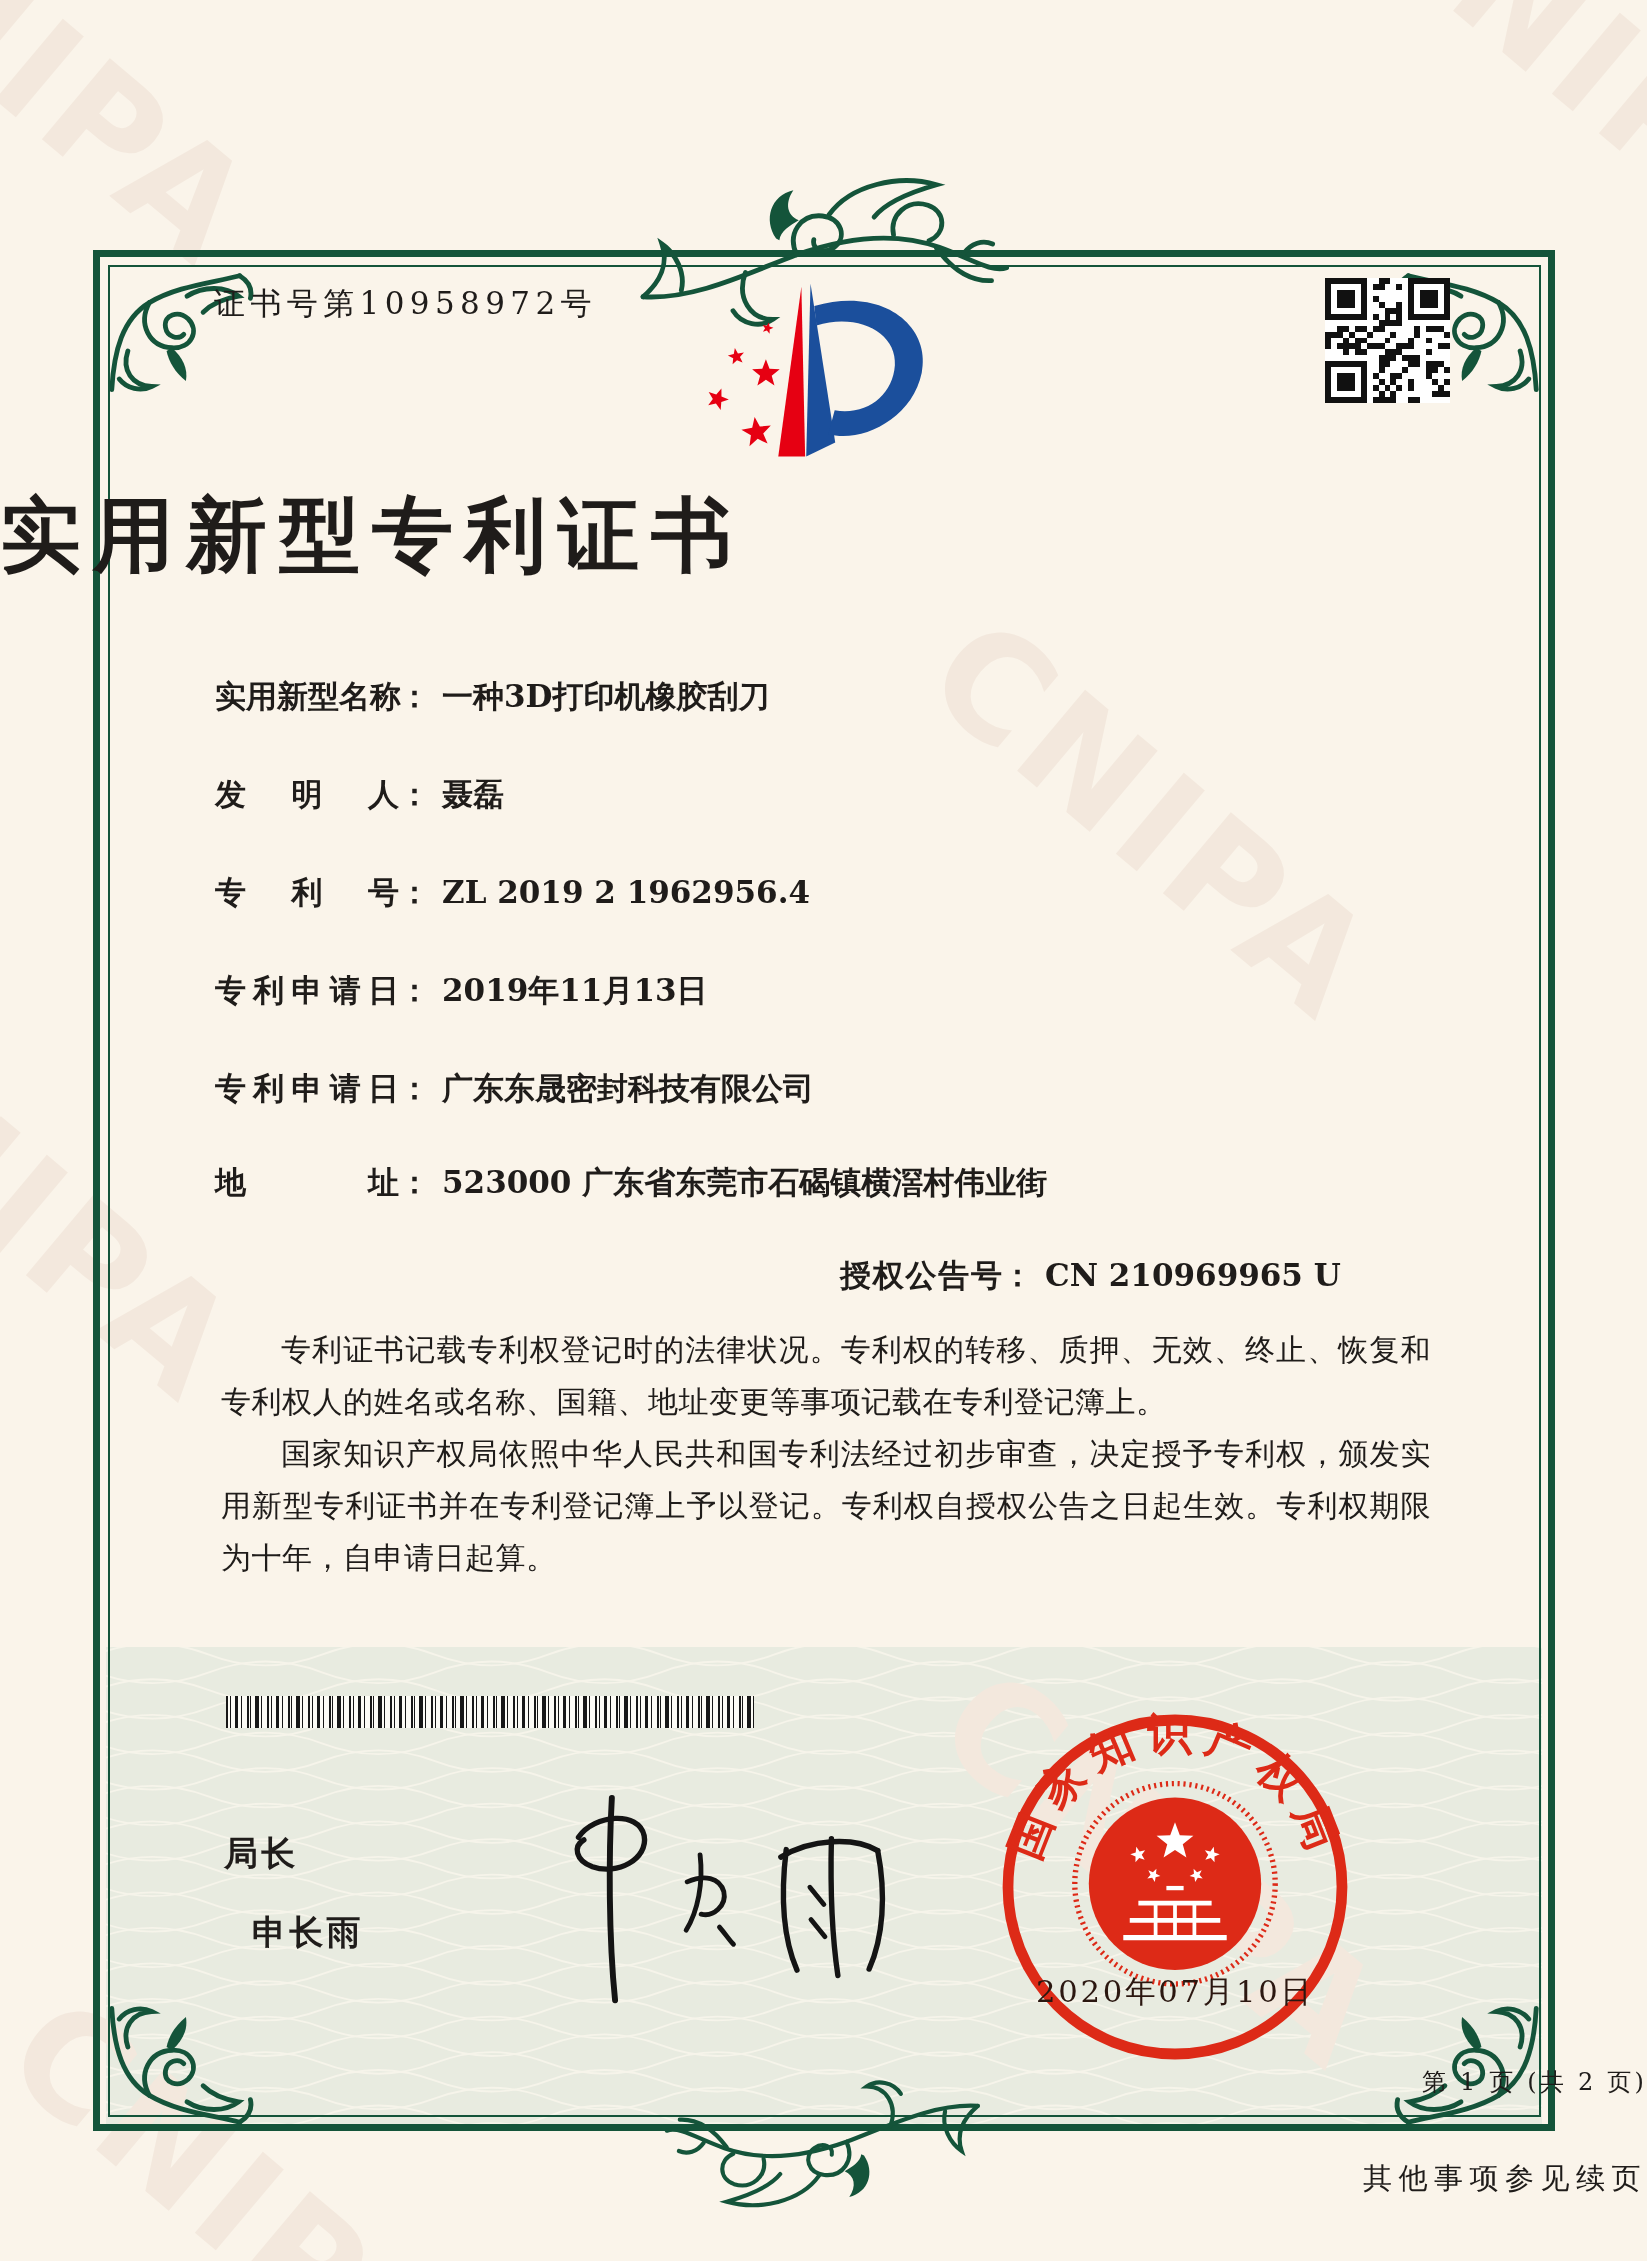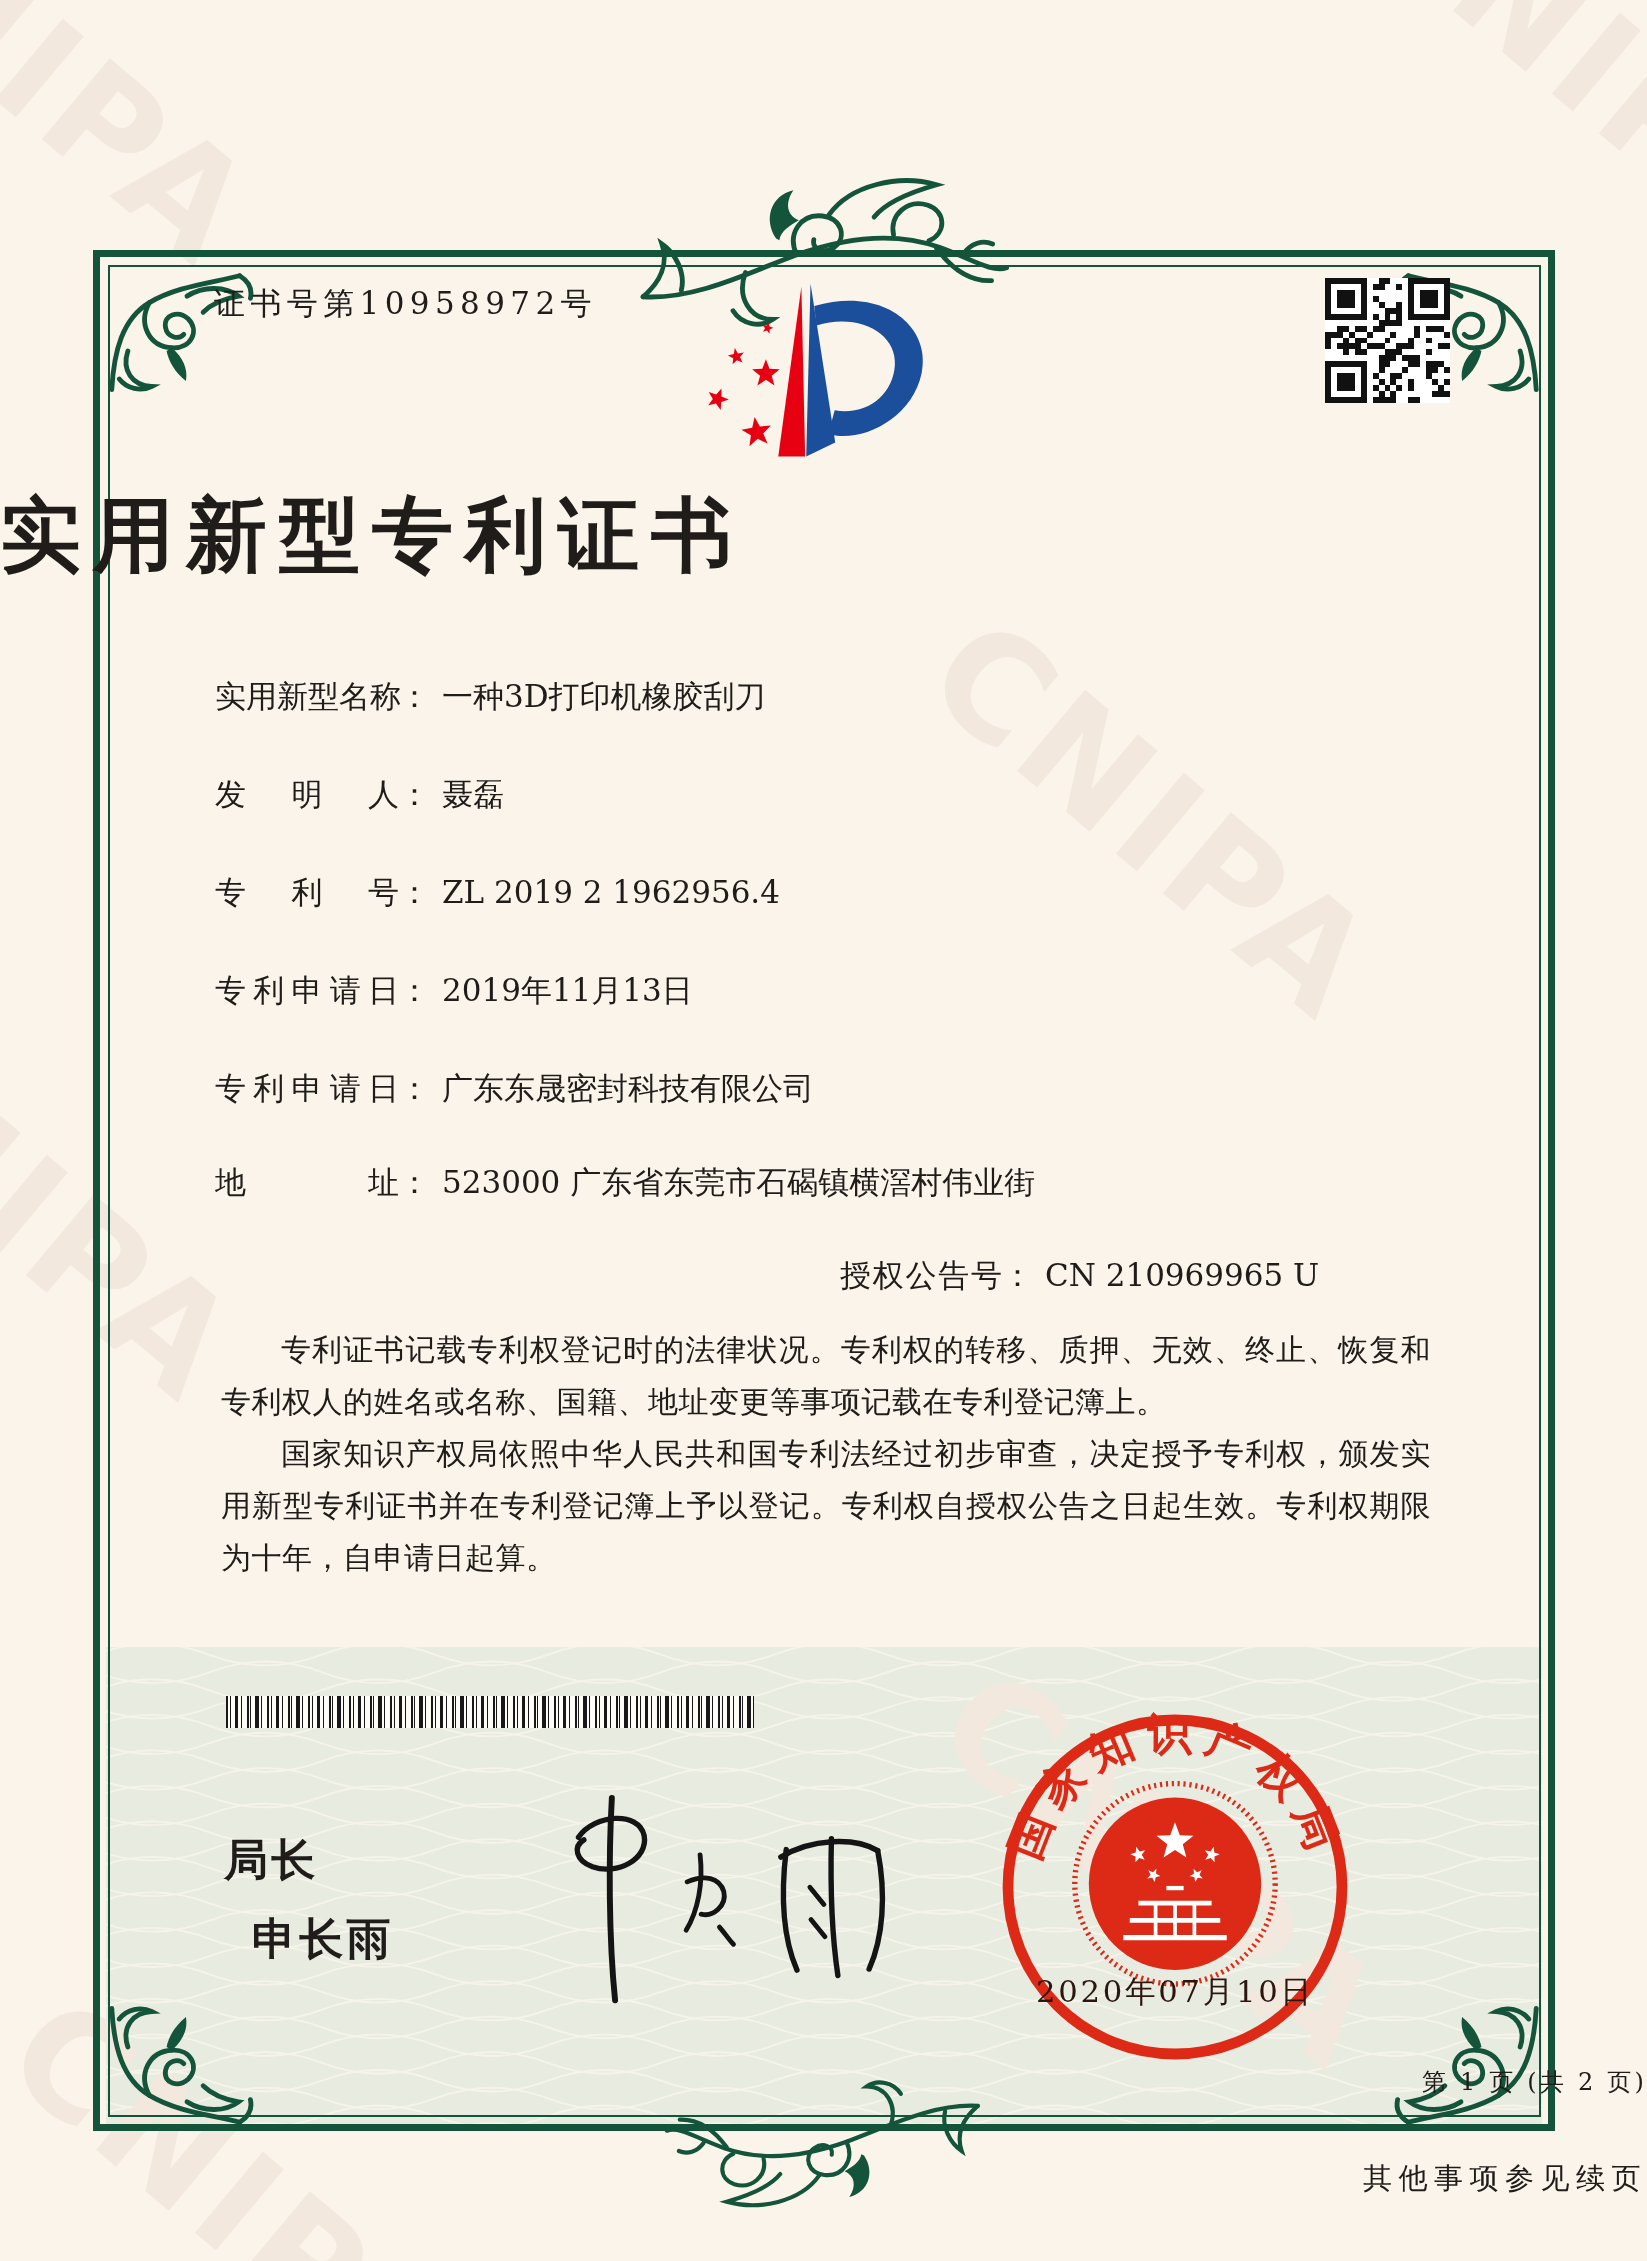--- a/index.html
+++ b/index.html
@@ -19,31 +19,31 @@
   .corner{position:absolute;width:162px;height:129px;}
   .c-tl{left:106px;top:265px;}
   .c-tr{left:1380px;top:265px;transform:scaleX(-1);}
   .c-bl{left:106px;top:2004px;transform:scaleY(-1);}
   .c-br{left:1380px;top:2004px;transform:scale(-1,-1);}
   .orn-top{position:absolute;left:635px;top:162px;width:377px;height:178px;}
   .orn-bottom{position:absolute;left:662px;top:2069px;width:323px;height:152px;transform:rotate(180deg);}
   
   .cert-no{left:214px;top:283px;font-size:31px;letter-spacing:5.4px;}
   .title{left:0;top:482px;width:100%;font-size:81px;font-weight:900;letter-spacing:12px;}
-  .frow{position:absolute;font-size:31px;white-space:nowrap;}
+  .frow{position:absolute;font-size:31px;white-space:nowrap;font-weight:bold;}
   .flab{display:inline-block;width:184px;text-align:justify;text-align-last:justify;}
   .flab5{display:inline-block;width:162px;text-align:justify;text-align-last:justify;}
   .fcolon{display:inline-block;}
   .fval{margin-left:12px;}
   .paras{left:221px;top:1324px;width:1210px;font-size:30px;line-height:52px;text-align:justify;letter-spacing:0.5px;}
   .paras p{margin:0;text-indent:60px;}
   .barcode{left:226px;top:1696px;width:528px;height:32px;
     background:repeating-linear-gradient(90deg,#181818 0 2.2px,#fdfcf6 2.2px 3.8px,#181818 3.8px 4.8px,
       #fdfcf6 4.8px 8.6px,#181818 8.6px 12px,#fdfcf6 12px 14.5px,#181818 14.5px 15.6px,#fdfcf6 15.6px 20.5px);}
-  .director{font-family:"DejaVu Sans","Liberation Sans",sans-serif;font-weight:700;font-size:44px;letter-spacing:3.2px;}
+  .director{font-family:"DejaVu Sans","Liberation Sans",sans-serif;font-weight:700;font-size:34px;letter-spacing:3.2px;}
   .dir-title{left:224px;top:1831px;}
   .dir-name{left:224px;top:1910px;margin-left:28px;}
   .sig{position:absolute;left:487px;top:1775px;width:409px;height:232px;}
   .seal{position:absolute;left:994px;top:1706px;width:362px;height:362px;}
   .footer-page{left:0;top:2066px;width:100%;text-align:right;font-size:24px;letter-spacing:3.2px;}
   .note{left:0;top:2159px;width:100%;text-align:right;font-size:29px;letter-spacing:6.5px;}
   .qr{position:absolute;left:1325px;top:278px;width:125px;height:125px;}
   .logo{position:absolute;left:699px;top:276px;width:237px;height:187px;}
   .defs{position:absolute;width:0;height:0;overflow:hidden;}
 </style>

